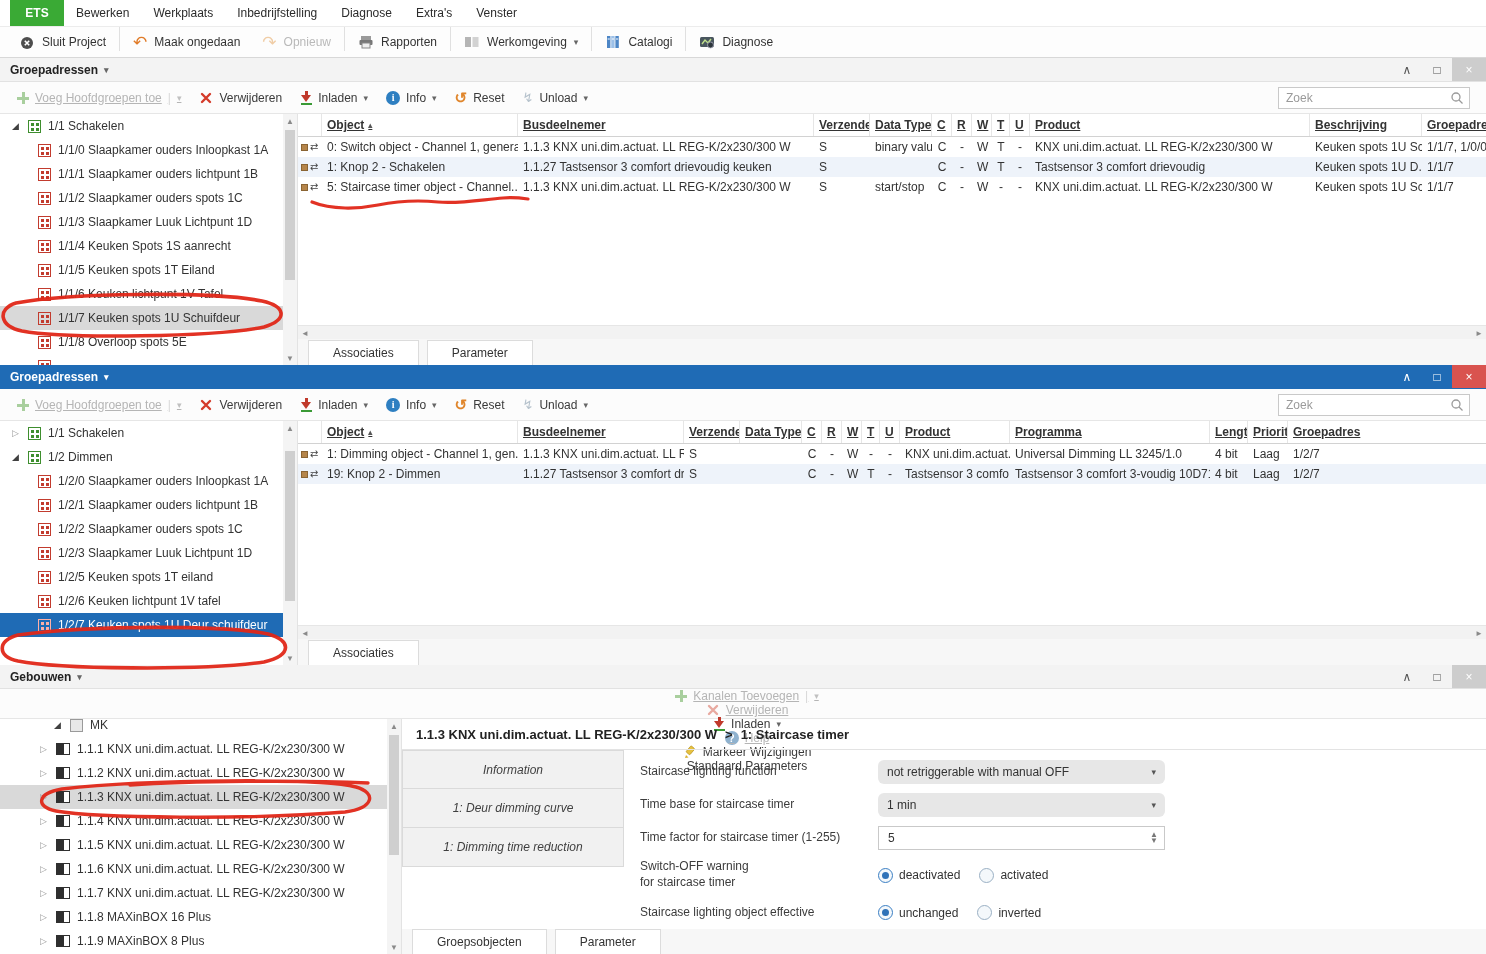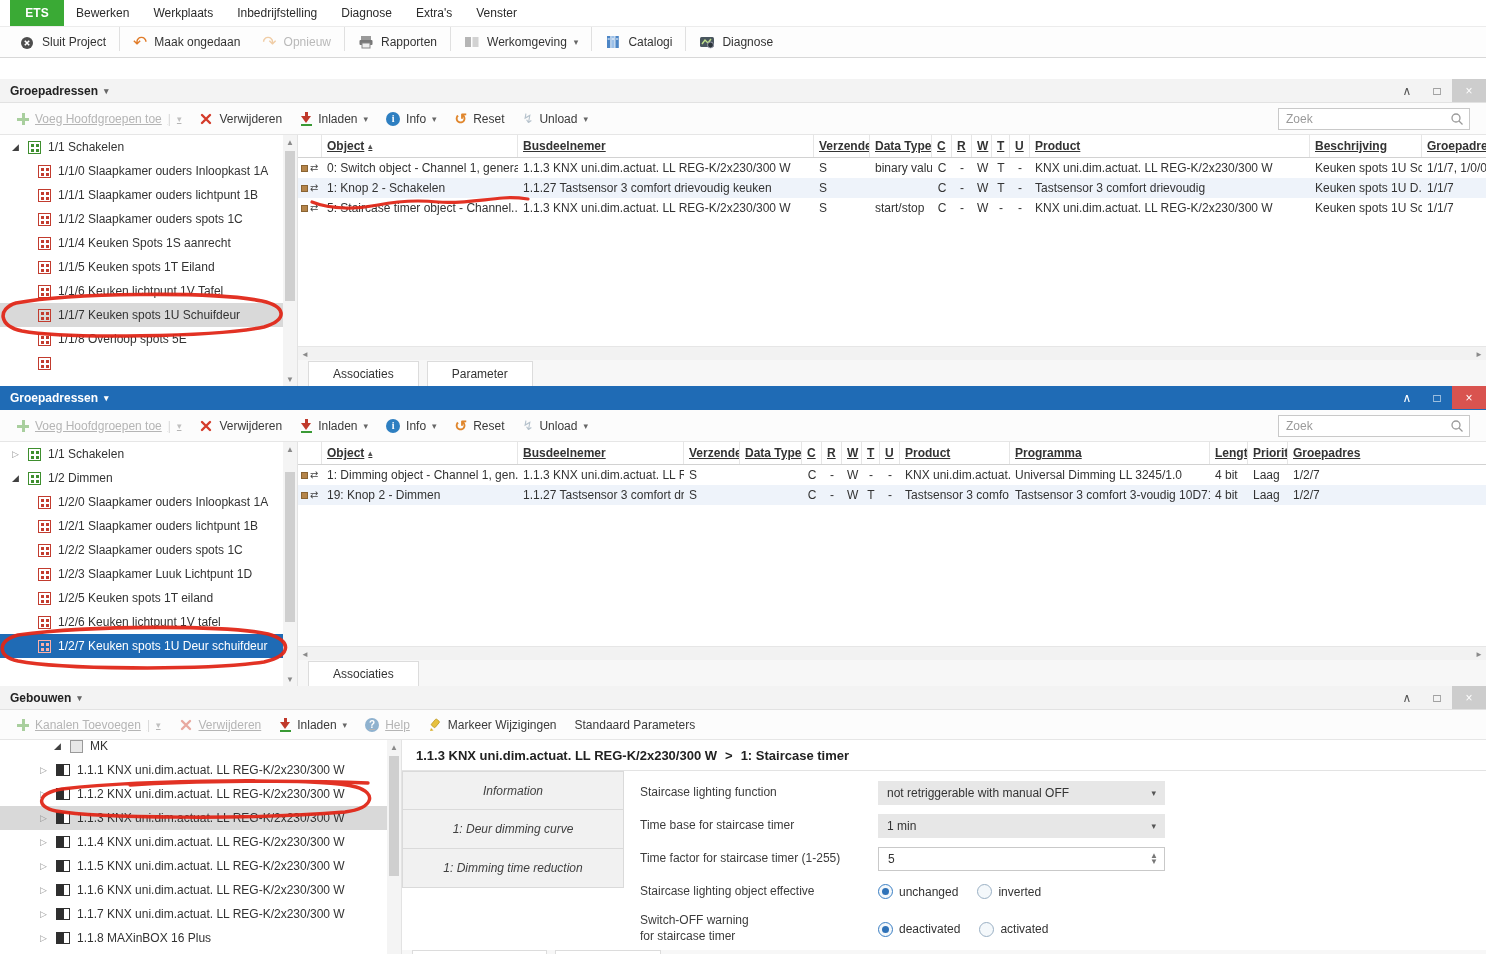--- a/index.html
+++ b/index.html
@@ -15,21 +15,21 @@
   .menu-item { padding:0 12px; display:flex; align-items:center; color:#2b2b2b; }
   
   .toolbar { height:32px; border-top:1px solid #ececec; border-bottom:1px solid #d8d8d8;
              display:flex; align-items:flex-start; background:#fdfdfd; padding-left:8px; }
   .tb-btn { display:flex; align-items:center; gap:7px; padding:0 11px; height:100%; color:#333; }
   .tb-btn.dis { color:#b9b9b9; }
   .tb-sep { width:1px; height:24px; background:#e0e0e0; margin:0 2px; }
   .caret { font-size:9px; color:#666; }
   .dis .caret { color:#c0c0c0; }
   
-  .panel { position:absolute; left:0; width:1486px; background:#fff;margin-top:21px; }
+  .panel { position:absolute; left:0; width:1486px; background:#fff; }
   .panel-title { height:24px; display:flex; align-items:center; gap:6px; padding-left:10px;
                  font-weight:bold; background:#f3f3f3; border-bottom:1px solid #e2e2e2; position:relative; color:#222;}
   .panel-title.active { background:#1f6bb5; color:#fff; border-bottom-color:#1f6bb5; }
   .win-btns { position:absolute; right:0; top:0; height:100%; display:flex; font-weight:normal; }
   .win-btn { width:30px; display:flex; align-items:center; justify-content:center; color:#555; font-size:12px; }
   .active .win-btn { color:#fff; }
   .win-close-gray { width:34px; background:#cdcdcd; color:#fff !important; }
   .win-close-red { width:34px; background:#d9534f; color:#fff !important; }
   .panel-toolbar { height:32px; display:flex; align-items:center; background:#fcfcfc;
                    border-bottom:1px solid #e6e6e6; padding-left:8px; position:relative; }
@@ -96,21 +96,21 @@
   .param-content { flex:1; display:flex; border-top:1px solid #e3e3e3; }
   .param-nav { width:222px; flex:none; }
   .nav-item { height:39px; border:1px solid #dadada; border-top:none; background:#f1f1f1;
               display:flex; align-items:center; justify-content:center; color:#3f3f3f;font-style:italic; }
   .nav-item:first-child { border-top:1px solid #dadada; }
   .param-fields { flex:1; padding:5px 20px 0 16px; }
   .frow { display:flex; align-items:center; min-height:33px; }
   .frow.tall { min-height:42px; }
   .f-label { width:238px; color:#3c3c3c; flex:none; line-height:1.3;}
   .sel-ctl { width:287px; height:24px; background:#e7e7e7; display:flex; align-items:center;
-             justify-content:space-between; padding:0 9px; color:#333; }
+             justify-content:space-between; padding:0 9px; color:#333;border-radius:6px; }
   .sel-ctl .caret { color:#555; }
   .spin-ctl { width:287px; height:24px; border:1px solid #c9c9c9; background:#fff; display:flex;
               align-items:center; justify-content:space-between; padding:0 6px 0 9px; }
   .spin-arrows { display:flex; flex-direction:column; line-height:0.65; font-size:8px; color:#777; }
   .radio-group { display:flex; align-items:center; gap:9px; }
   .radio-opt { display:flex; align-items:center; gap:6px; margin-right:10px;}
   .radio { width:15px; height:15px; border-radius:50%; border:1px solid #9ab0c4; background:#f4f8fb;
            position:relative; flex:none; }
   .radio.checked { border-color:#3b7fc4; }
   .radio.checked::after { content:""; position:absolute; left:3px; top:3px; right:3px; bottom:3px;
@@ -272,20 +272,24 @@
       <div class="tree-row child">
           <span class="ga-icon ga-red"></span>
           <span>1/1/1 Slaapkamer ouders lichtpunt 1B</span>
         </div>
       <div class="tree-row child">
           <span class="ga-icon ga-red"></span>
           <span>1/1/2 Slaapkamer ouders spots 1C</span>
         </div>
       <div class="tree-row child">
           <span class="ga-icon ga-red"></span>
+          <span>1/1/3 Slaapkamer Luuk Lichtpunt 1D</span>
+        </div>
+      <div class="tree-row child">
+          <span class="ga-icon ga-red"></span>
           <span>1/1/4 Keuken Spots 1S aanrecht</span>
         </div>
       <div class="tree-row child">
           <span class="ga-icon ga-red"></span>
           <span>1/1/5 Keuken spots 1T Eiland</span>
         </div>
       <div class="tree-row child">
           <span class="ga-icon ga-red"></span>
           <span>1/1/6 Keuken lichtpunt 1V Tafel</span>
         </div>
@@ -619,21 +623,21 @@
 <div class="panel" style="top:665px; height:289px;">
   <div class="panel-title">
     <span>Gebouwen</span>
     <span class="caret">▾</span>
     <div class="win-btns">
       <div class="win-btn">∧</div>
       <div class="win-btn">□</div>
       <div class="win-btn win-close-gray">×</div>
     </div>
   </div>
-  <div class="panel-toolbar" style="height:30px;">
+  <div class="panel-toolbar" style="height:30px;flex-direction:column;">
     <div class="pt-btn dis">
       <span class="plus-ico" style="color:#a9cf9e;"></span>
       <span>Kanalen Toevoegen</span>
       <span style="color:#d8d8d8;">|</span>
         <span class="caret">▾</span>
     </div>
     <div class="pt-btn dis">
       <svg class="ico14" viewBox="0 0 14 14">
           <path d="M3 3 L11 11 M11 3 L3 11" stroke="#e8a9a0" stroke-width="2.4" stroke-linecap="round"></path>
         </svg>
@@ -750,52 +754,52 @@
               <span class="caret">▾</span>
             </div>
           </div>
           <div class="frow">
             <div class="f-label">Time factor for staircase timer (1-255)</div>
             <div class="spin-ctl">
               <span>5</span>
               <span class="spin-arrows">
                   <span>▲</span>
                   <span>▼</span>
+                </span>
+            </div>
+          </div>
+          <div class="frow tall">
+            <div class="f-label">
+              <div>Switch-OFF warning</div>
+              <div>for staircase timer</div>
+            </div>
+            <div class="radio-group">
+              <span class="radio-opt">
+                  <span class="radio checked"></span>
+                  <span>deactivated</span>
+                </span>
+              <span class="radio-opt">
+                  <span class="radio"></span>
+                  <span>activated</span>
                 </span>
             </div>
           </div>
           <div class="frow">
             <div class="f-label">Staircase lighting object effective</div>
             <div class="radio-group">
               <span class="radio-opt">
                   <span class="radio checked"></span>
                   <span>unchanged</span>
                 </span>
               <span class="radio-opt">
                   <span class="radio"></span>
                   <span>inverted</span>
                 </span>
             </div>
           </div>
-          <div class="frow tall">
-            <div class="f-label">
-              <div>Switch-OFF warning</div>
-              <div>for staircase timer</div>
-            </div>
-            <div class="radio-group">
-              <span class="radio-opt">
-                  <span class="radio checked"></span>
-                  <span>deactivated</span>
-                </span>
-              <span class="radio-opt">
-                  <span class="radio"></span>
-                  <span>activated</span>
-                </span>
-            </div>
-          </div>
         </div>
       </div>
       <div class="geb-tabs">
         <div class="tab">Groepsobjecten</div>
         <div class="tab">Parameter</div>
       </div>
     </div>
   </div>
 </div>
 

